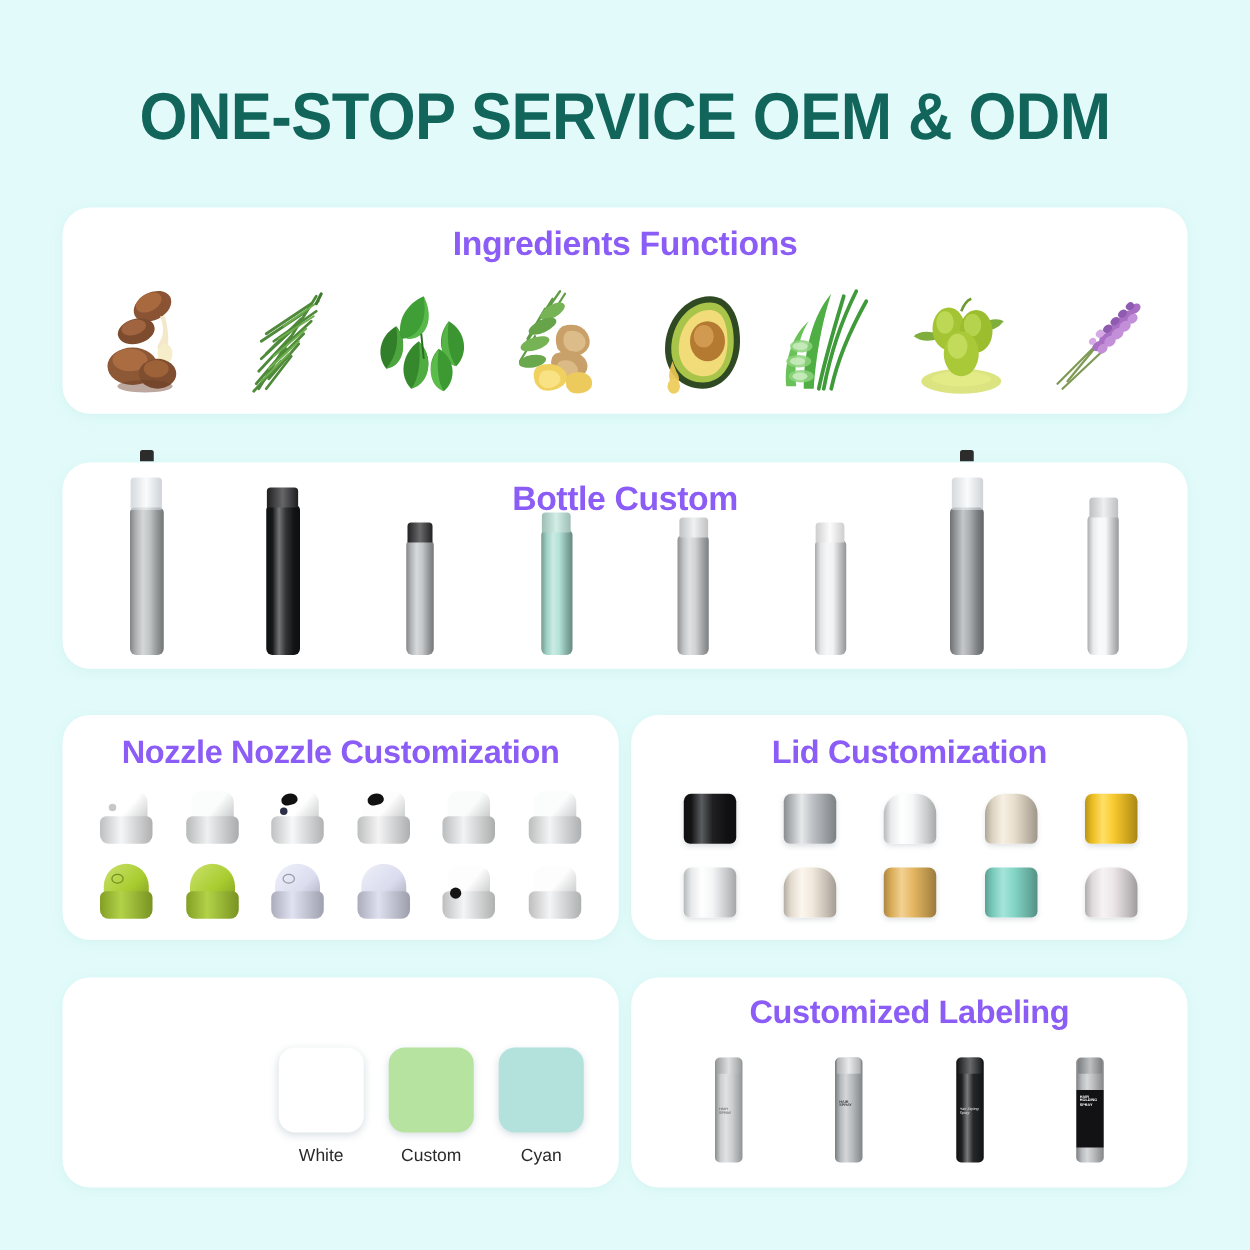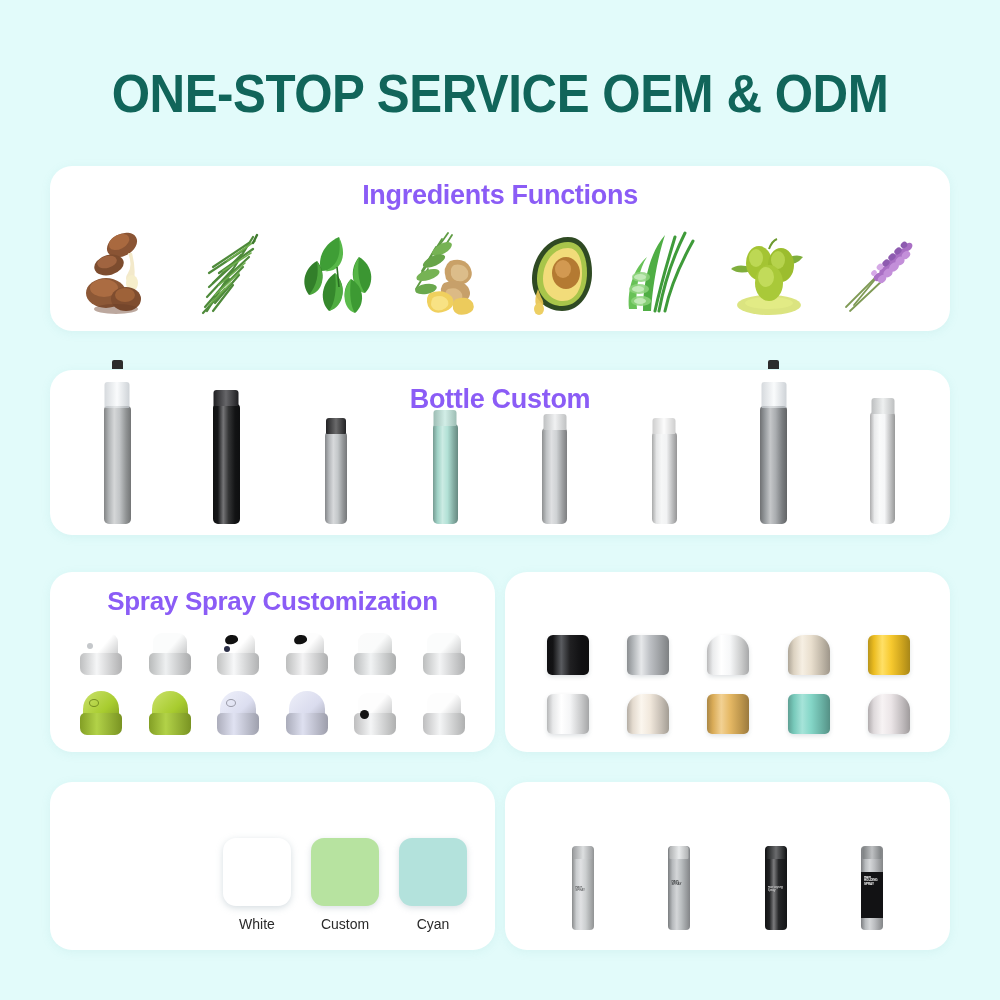--- a/index.html
+++ b/index.html
@@ -387,21 +387,21 @@
         </div>
         <div class="bottle-slot" title="White Glossy">
           <div class="bottle-body" style="width: 25px; height: 112px; background: linear-gradient(to right, rgb(172, 172, 173) 0%, rgb(233, 234, 235) 18%, rgb(249, 250, 250) 38%, rgb(246, 247, 248) 58%, rgb(191, 192, 193) 82%, rgb(152, 153, 153) 100%);">
             <div class="bottle-cap" style="width: 23px; height: 16px; top: -14px; background: linear-gradient(to right, rgb(189, 191, 192), rgb(238, 240, 240), rgb(189, 191, 192));"></div>
           </div>
         </div>
       </div>
   </div>
 
   <div class="card" id="card-nozzle">
-    <div class="card-title">Spray Spray Customization</div>
+    <div class="card-title">Nozzle Nozzle Customization</div>
     <div class="nozzle-grid" id="nozzle-grid">
         <div class="nozzle" title="White Flat Nozzle">
           <div class="nz-top" style="background: linear-gradient(130deg, rgb(255, 255, 255), rgb(255, 255, 255) 55%, rgb(200, 201, 202));"></div>
           <div class="nz-base" style="background: linear-gradient(to right, rgb(190, 191, 192), rgb(245, 246, 247) 40%, rgb(176, 176, 177));"></div>
           <div class="nz-dot" style="background: rgb(197, 200, 203); top: 16px;"></div>
         </div>
         <div class="nozzle" title="White Angled Nozzle">
           <div class="nz-top" style="background: linear-gradient(130deg, rgb(251, 252, 252), rgb(251, 252, 252) 55%, rgb(194, 195, 196));"></div>
           <div class="nz-base" style="background: linear-gradient(to right, rgb(184, 186, 186), rgb(238, 240, 241) 40%, rgb(170, 171, 172));"></div>
         </div>
@@ -448,20 +448,21 @@
           <div class="nz-dot" style="background: rgb(20, 20, 20); width: 9px; height: 9px; left: 11px; top: 23px;"></div>
         </div>
         <div class="nozzle" title="Plain White Nozzle">
           <div class="nz-top" style="background: linear-gradient(130deg, rgb(253, 253, 253), rgb(253, 253, 253) 55%, rgb(199, 200, 201));"></div>
           <div class="nz-base" style="background: linear-gradient(to right, rgb(190, 190, 191), rgb(244, 245, 246) 40%, rgb(175, 176, 176));"></div>
         </div>
       </div>
   </div>
 
   <div class="card" id="card-lid">
+    <div class="card-title">Lid Customization</div>
     <div class="lid-grid" id="lid-grid">
         <div class="lid" title="Glossy Black Lid">
           <div class="lid-shape" style="background: linear-gradient(to right, rgb(15, 15, 17) 0%, rgb(19, 19, 21) 14%, rgb(90, 92, 96) 34%, rgb(32, 32, 34) 55%, rgb(16, 16, 18) 82%, rgb(14, 14, 15) 100%); border-radius: 6px 6px 5px 5px; box-shadow: rgba(120, 130, 140, 0.22) 0px 2px 4px;"></div>
         </div>
         <div class="lid" title="Silver Lid">
           <div class="lid-shape" style="background: linear-gradient(to right, rgb(139, 142, 145) 0%, rgb(176, 180, 183) 14%, rgb(230, 232, 234) 34%, rgb(189, 192, 196) 55%, rgb(152, 155, 158) 82%, rgb(126, 129, 131) 100%); border-radius: 6px 6px 5px 5px; box-shadow: rgba(120, 130, 140, 0.22) 0px 2px 4px;"></div>
         </div>
         <div class="lid" title="White Clear Lid">
           <div class="lid-shape" style="background: linear-gradient(to right, rgb(185, 185, 186) 0%, rgb(234, 235, 236) 14%, rgb(255, 255, 255) 34%, rgb(246, 247, 248) 55%, rgb(202, 203, 203) 82%, rgb(167, 168, 169) 100%); border-radius: 16px 16px 5px 5px; box-shadow: rgba(120, 130, 140, 0.22) 0px 2px 4px;"></div>
         </div>
@@ -500,20 +501,21 @@
           <div class="swatch-label">Custom</div>
         </div>
         <div class="swatch-item">
           <div class="swatch-chip" style="background: rgb(179, 226, 220);"></div>
           <div class="swatch-label">Cyan</div>
         </div>
       </div>
   </div>
 
   <div class="card" id="card-labeling">
+    <div class="card-title">Customized Labeling</div>
     <div class="label-row" id="label-row">
         <div class="lbottle" title="Silver Labeled Can">
           <div class="lbottle-body" style="background: linear-gradient(to right, rgb(137, 139, 140) 0%, rgb(202, 205, 207) 20%, rgb(224, 225, 227) 40%, rgb(204, 207, 208) 62%, rgb(145, 147, 148) 100%);">
             <div class="lbottle-cap" style="background: linear-gradient(to right, rgb(160, 162, 164), rgb(221, 223, 224), rgb(160, 162, 164));"></div>
             <div class="lbl-txt" style="top: 40px; color: rgb(74, 76, 78);">HAIR SPRAY</div>
           </div>
         </div>
         <div class="lbottle" title="Grey Labeled Can">
           <div class="lbottle-body" style="background: linear-gradient(to right, rgb(122, 125, 127) 0%, rgb(182, 185, 188) 20%, rgb(212, 214, 216) 40%, rgb(184, 188, 190) 62%, rgb(130, 132, 135) 100%);">
             <div class="lbottle-cap" style="background: linear-gradient(to right, rgb(174, 176, 177), rgb(233, 235, 236), rgb(174, 176, 177));"></div>

